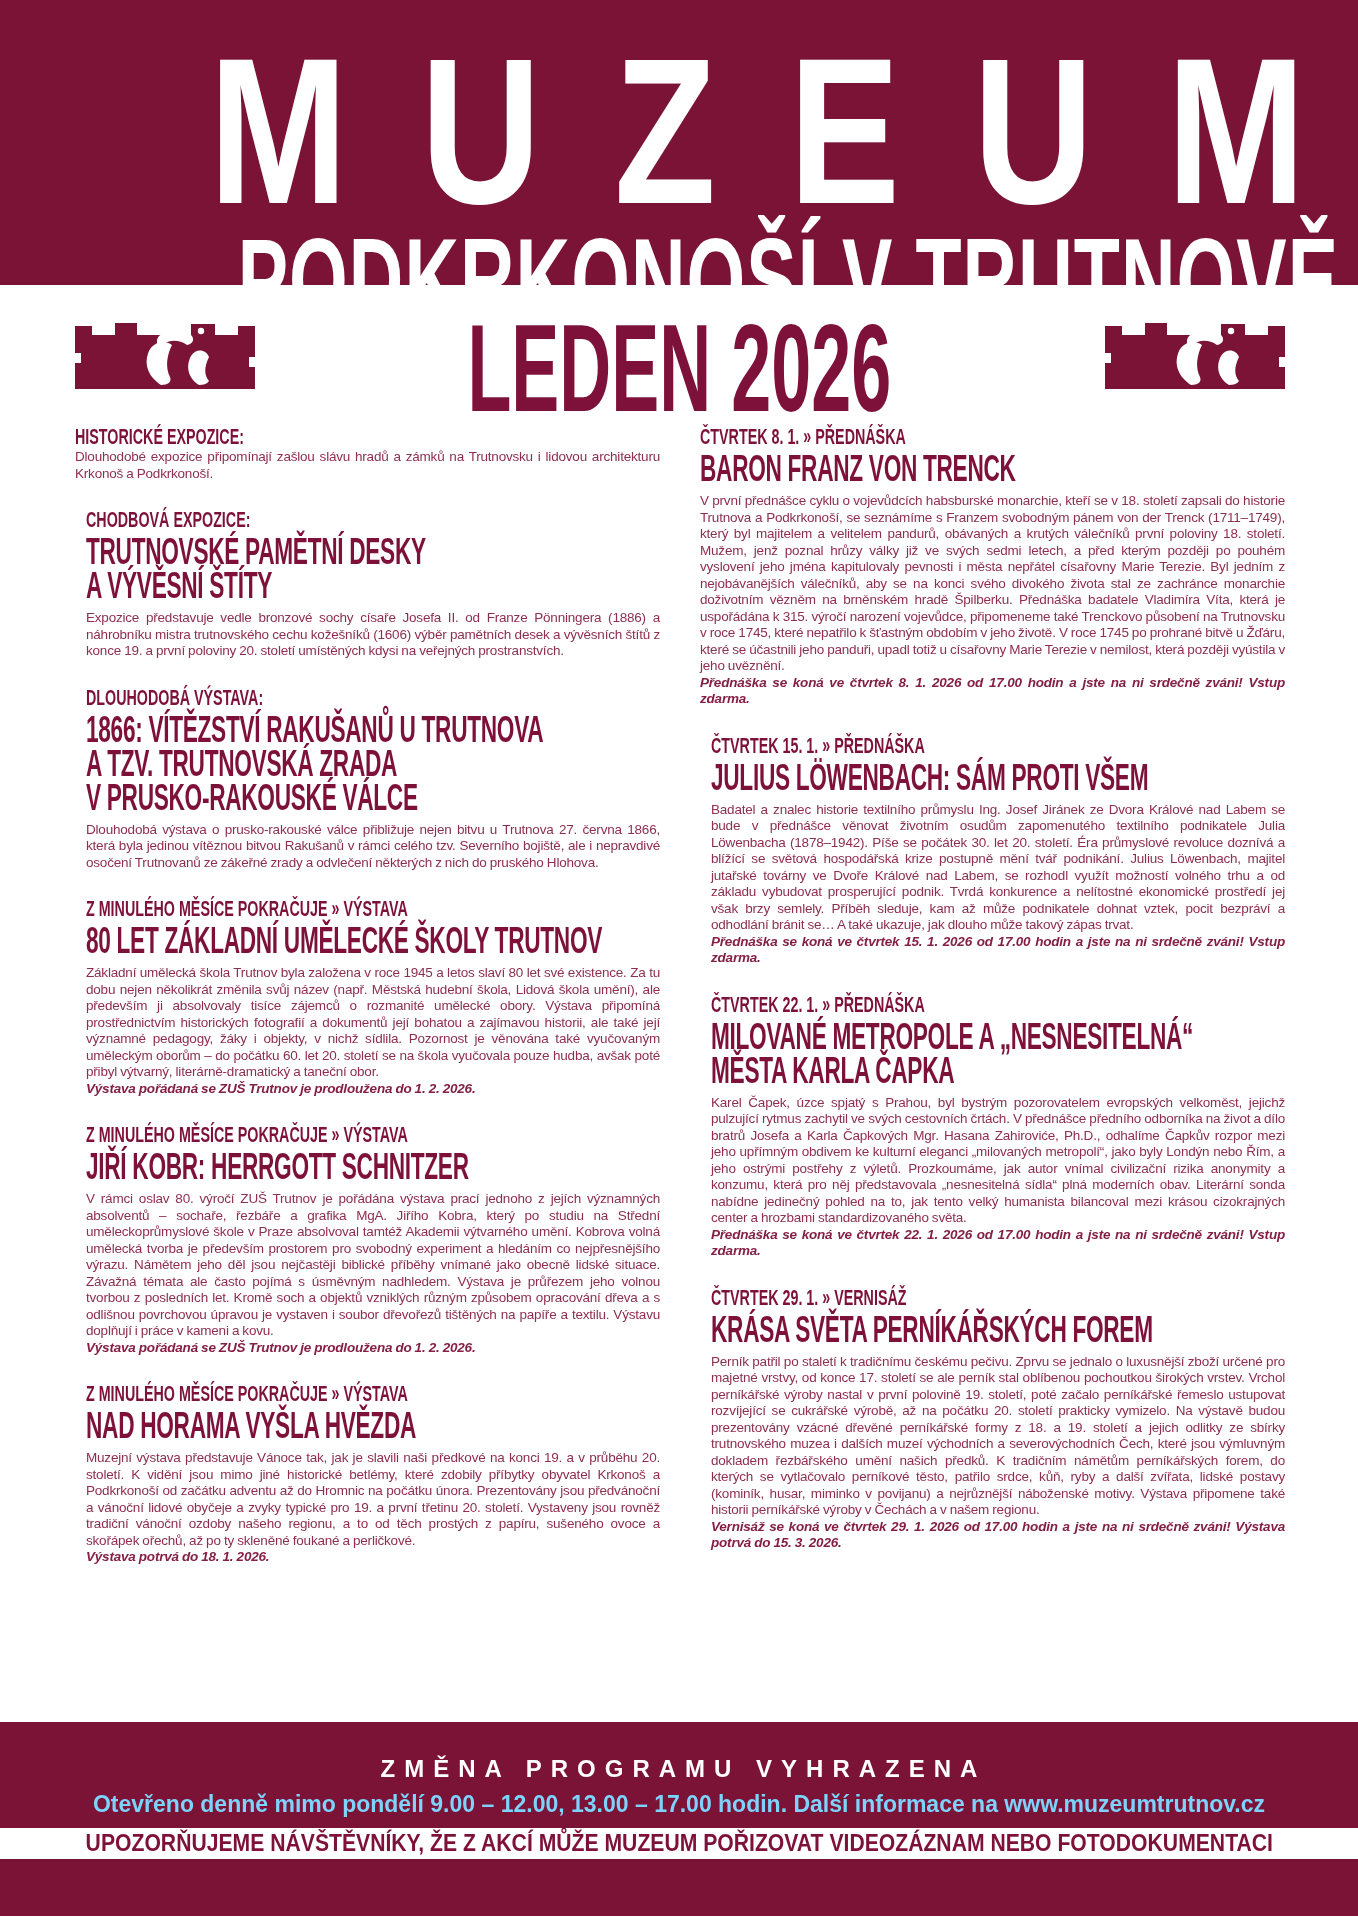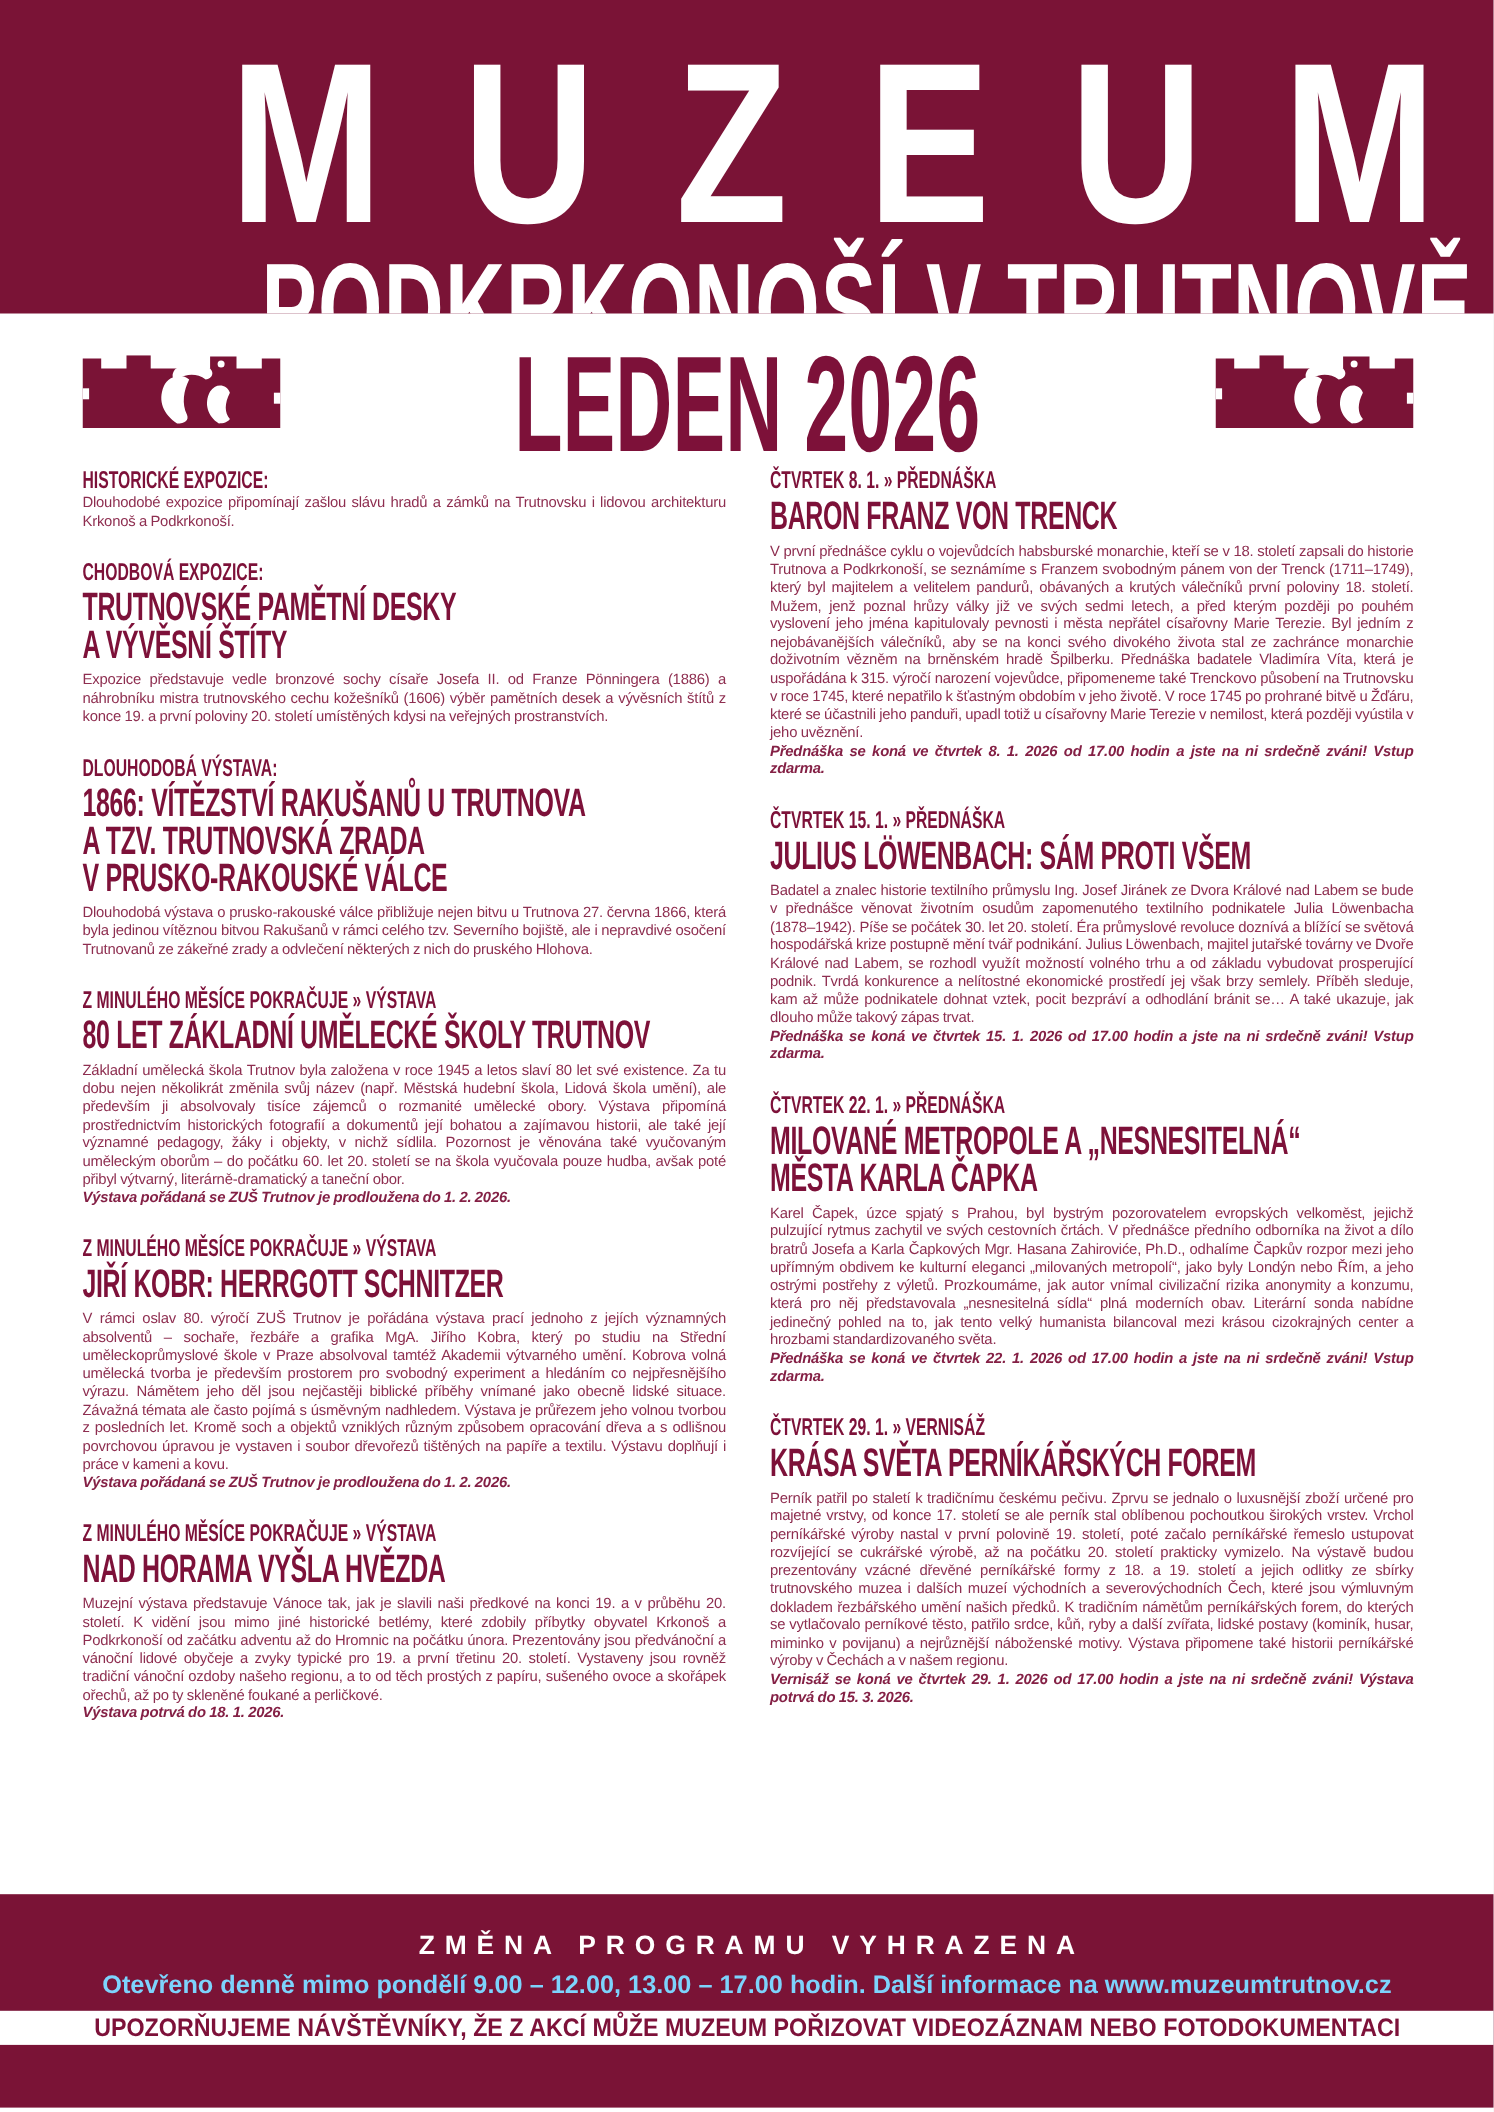--- a/index.html
+++ b/index.html
@@ -29,21 +29,21 @@
   .monthrow{position:relative;height:140px;}
   .month{text-align:center;color:var(--ink-dark);font-weight:bold;font-size:124px;line-height:116px;padding-top:25px;}
   .month .cx{display:inline-block;transform:scaleX(0.58);transform-origin:50% 50%;white-space:nowrap;}
   .dragon{position:absolute;top:38px;width:180px;height:66px;}
   .dragon.left{left:75px;}
   .dragon.right{right:73px;}
   
   .content{display:flex;gap:40px;padding:0 99px 0 75px;}
   .col{width:585px;}
   .sec{margin-top:0;}
-  .col > .sec + .sec{margin-top:26px;}
+  .col > .sec + .sec{margin-top:26px;margin-left:11px;}
   .kicker{line-height:24px;font-size:22px;font-weight:bold;color:var(--ink-dark);}
   .kicker .cx{display:inline-block;transform:scaleX(0.65);transform-origin:0 100%;white-space:nowrap;}
   .title{margin:3px 0 7px 0;}
   .tl{
     display:block;font-weight:bold;font-size:36px;line-height:34px;
     color:var(--ink-dark);letter-spacing:-0.5px;white-space:nowrap;
     transform:scaleX(0.63);transform-origin:0 50%;
   }
   .body{
     margin:0;font-size:13.5px;line-height:16.5px;text-align:justify;

